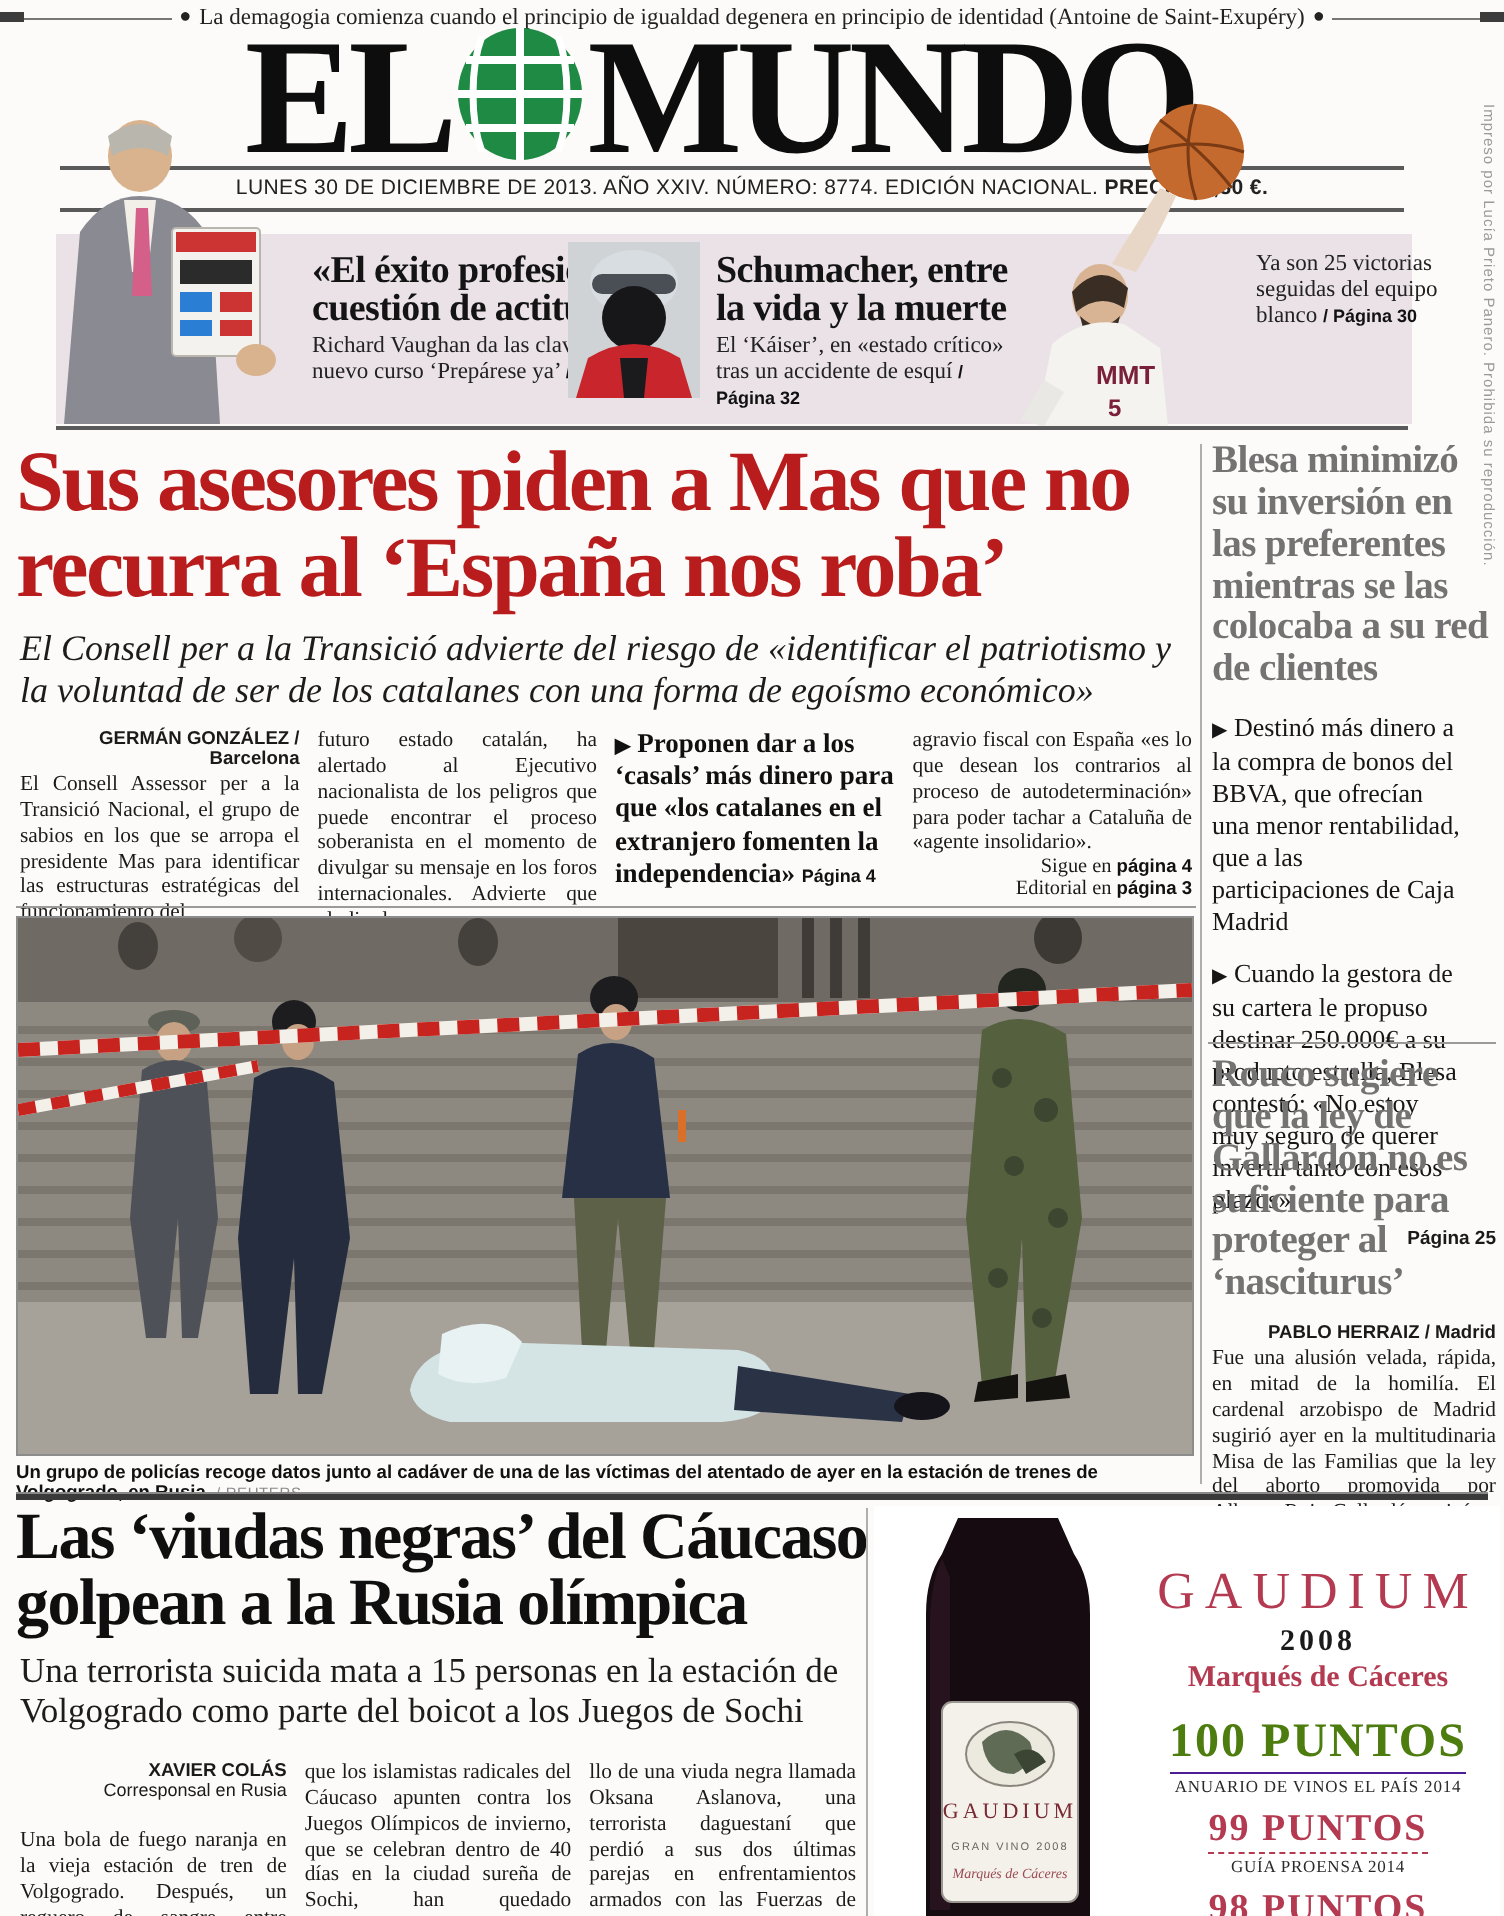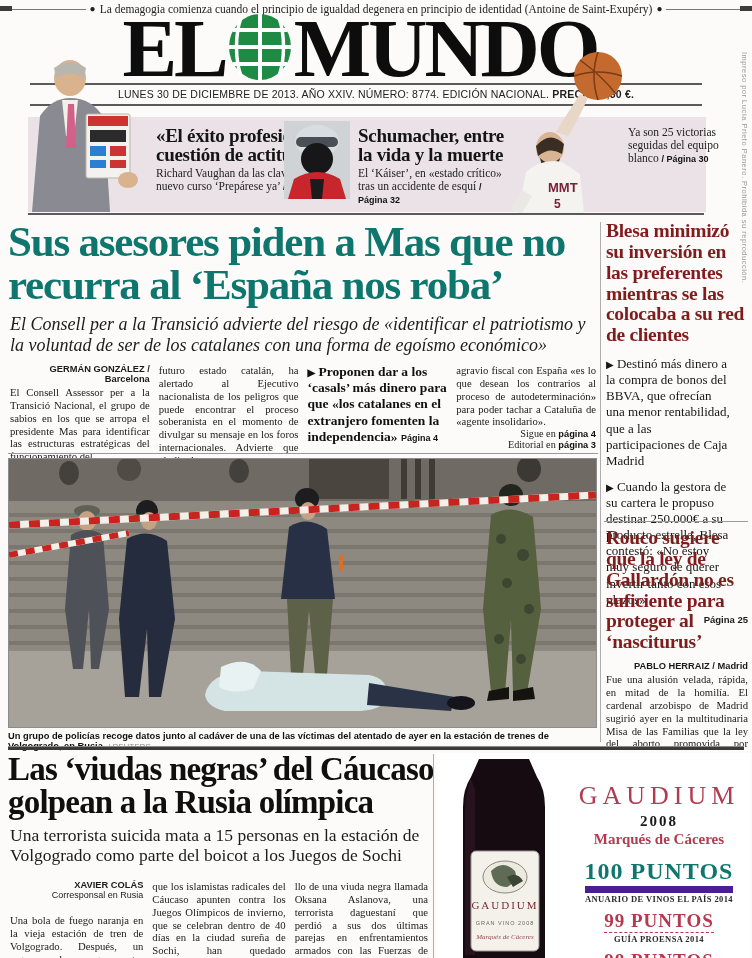--- a/index.html
+++ b/index.html
@@ -24,56 +24,56 @@
   .dateline b{font-weight:700;}
   
   .band{position:absolute;top:117px;left:28px;width:678px;height:95px;background:#eae2e6;}
   .teaser{position:absolute;z-index:2;}
   .teaser h3{margin:0 0 3px 0;font-size:19px;line-height:1.0;font-weight:700;color:#141414;letter-spacing:-.3px;}
   .teaser p{margin:0;font-size:11.5px;line-height:1.15;color:#222;}
   .pg{font-family:"Liberation Sans",sans-serif;font-weight:700;font-size:9px;color:#111;}
   .photo-frame{position:absolute;z-index:3;}
   
   .lead-hl{position:absolute;top:221px;left:8px;width:594px;font-size:43px;line-height:.99;
-           font-weight:700;letter-spacing:-1.2px;color:#0f766e;}
+           font-weight:700;letter-spacing:-1.2px;color:#b91c1c;}
   .lead-sub{position:absolute;top:314px;left:10px;width:588px;font-size:18px;line-height:1.15;color:#1c1c1c;font-style:italic;}
   .cols{position:absolute;display:flex;}
   .cols .col{flex:1;}
   .byline{font-family:"Liberation Sans",sans-serif;font-weight:700;font-size:9.3px;text-align:right;margin-bottom:2px;}
   .body-txt{font-size:10.7px;line-height:1.2;text-align:justify;margin:0;}
   .lead-note{font-weight:700;font-size:13.5px;line-height:1.2;color:#101010;}
   .more-line{text-align:right;font-size:10.2px;}
   .more-line .pg{font-size:9.3px;}
   
-  .rc-hl{font-size:19.5px;line-height:1.07;font-weight:700;letter-spacing:-.3px;color:#7f1d1d;margin:0;}
+  .rc-hl{font-size:19.5px;line-height:1.07;font-weight:700;letter-spacing:-.3px;color:#737373;margin:0;}
   .rc-bullet{font-size:13px;line-height:1.24;margin:10px 16px 0 0;color:#161616;}
   .rc-bullet .tri{font-size:10px;}
   .rc-page{font-family:"Liberation Sans",sans-serif;font-weight:700;font-size:9.5px;text-align:right;margin-top:6px;}
   
   .caption{position:absolute;top:731px;left:8px;width:592px;font-family:"Liberation Sans",sans-serif;
            font-weight:700;font-size:9.3px;color:#111;}
   .credit{color:#8a8a8a;font-weight:400;font-size:7.5px;letter-spacing:.3px;}
   .heavy-rule{position:absolute;top:746px;left:8px;width:736px;height:3px;
               border-top:1px solid #8a8a8a;background:#3a3a3a;}
   
   .bot-hl{position:absolute;top:753px;left:8px;width:428px;font-size:33px;line-height:1.0;
           font-weight:700;letter-spacing:-.8px;color:#0f0f0f;}
   .bot-sub{position:absolute;top:826px;left:10px;width:420px;font-size:17.5px;line-height:1.14;color:#1c1c1c;}
   .byline2{font-family:"Liberation Sans",sans-serif;font-size:9px;text-align:right;margin-bottom:14px;}
   
   .ad{position:absolute;top:753px;left:437px;width:313px;height:205px;background:#fff;}
   .ad-text{position:absolute;left:133px;top:28px;width:178px;text-align:center;}
   .ad-brand{color:#b33a50;font-size:26px;letter-spacing:5px;font-weight:400;}
   .ad-year{color:#1a1a1a;font-size:15px;font-weight:700;letter-spacing:2px;margin-top:2px;}
   .ad-winery{color:#b33a50;font-size:15px;font-weight:700;margin-top:1px;}
-  .ad-score1{color:#0f766e;font-size:24px;font-weight:700;letter-spacing:1px;margin-top:10px;
-             border-bottom:7px solid #4c1d95;display:inline-block;padding-bottom:1px;}
+  .ad-score1{color:#4d7c0f;font-size:24px;font-weight:700;letter-spacing:1px;margin-top:10px;
+             border-bottom:1px solid #4c1d95;display:inline-block;padding-bottom:1px;}
   .ad-score{color:#b33a50;font-size:19px;font-weight:700;letter-spacing:1px;margin-top:6px;
             border-bottom:1px dashed #b33a50;display:inline-block;}
-  .ad-src{color:#2a2a2a;font-size:8.5px;font-weight:700;letter-spacing:.4px;margin-top:1px;}
+  .ad-src{color:#2a2a2a;font-size:8.5px;font-weight:400;letter-spacing:.4px;margin-top:1px;}
   .side-note{position:absolute;left:740px;top:52px;writing-mode:vertical-rl;
              font-family:"Liberation Sans",sans-serif;font-size:7.5px;color:#9a9a9a;letter-spacing:.5px;}
 </style>
 </head>
 <body>
 
 <div class="motto-row">
   <div class="motto-line"></div>
   <span class="motto-dot">●</span>
   <span class="motto-text">La demagogia comienza cuando el principio de igualdad degenera en principio de identidad (Antoine de Saint-Exupéry)</span>

